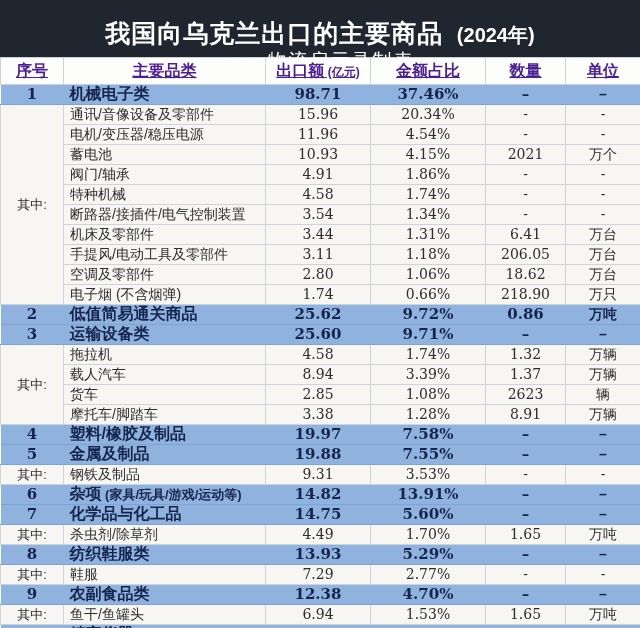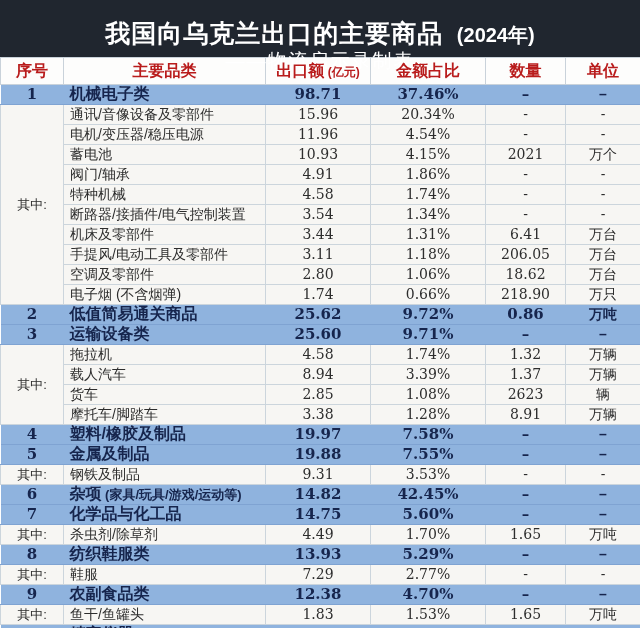--- a/index.html
+++ b/index.html
@@ -22,23 +22,23 @@
   
   table { width:640px; border-collapse:collapse; table-layout:fixed; }
   col.c-no { width:63px; }
   col.c-name { width:202px; }
   col.c-export { width:105px; }
   col.c-share { width:115px; }
   col.c-qty { width:80px; }
   col.c-unit { width:75px; }
 
   thead th {
-    height:26px; background:#fdfdfc; color:#b91c1c;
+    height:26px; background:#fdfdfc; color:#4c1d95;
     font-size:16px; font-weight:bold; text-align:center;
-    border:1px solid #c9d2da; padding:0; white-space:nowrap; overflow:hidden;
+    border:1px solid #c9d2da; padding:0; white-space:nowrap; overflow:hidden;text-decoration:underline;
   }
   .hnote { font-size:12px; font-weight:bold; }
 
   tbody td {
     height:19px; padding:0 2px; line-height:1.05;
     background:#f7f6f3; color:#2d2d2d;
     font-size:14px; text-align:center;
     border:1px solid #ccd5dc;
     white-space:nowrap; overflow:hidden;
   }
@@ -233,21 +233,21 @@
           <td class="name">钢铁及制品</td>
           <td class="num">9.31</td>
           <td class="num">3.53%</td>
           <td class="num">-</td>
           <td class="unit">-</td>
         </tr>
         <tr class="main">
           <td class="no">6</td>
           <td class="name">杂项<span class="note"> (家具/玩具/游戏/运动等)</span></td>
           <td class="num">14.82</td>
-          <td class="num">42.45%</td>
+          <td class="num">13.91%</td>
           <td class="num">–</td>
           <td class="unit">–</td>
         </tr>
         <tr class="main">
           <td class="no">7</td>
           <td class="name">化学品与化工品</td>
           <td class="num">14.75</td>
           <td class="num">5.60%</td>
           <td class="num">–</td>
           <td class="unit">–</td>
@@ -280,21 +280,21 @@
           <td class="no">9</td>
           <td class="name">农副食品类</td>
           <td class="num">12.38</td>
           <td class="num">4.70%</td>
           <td class="num">–</td>
           <td class="unit">–</td>
         </tr>
         <tr class="sub">
           <td class="qizhong" rowspan="1">其中:</td>
           <td class="name">鱼干/鱼罐头</td>
-          <td class="num">1.83</td>
+          <td class="num">6.94</td>
           <td class="num">1.53%</td>
           <td class="num">1.65</td>
           <td class="unit">万吨</td>
         </tr>
         <tr class="main">
           <td class="no">10</td>
           <td class="name">精密仪器</td>
           <td class="num">8.51</td>
           <td class="num">3.23%</td>
           <td class="num">–</td>

